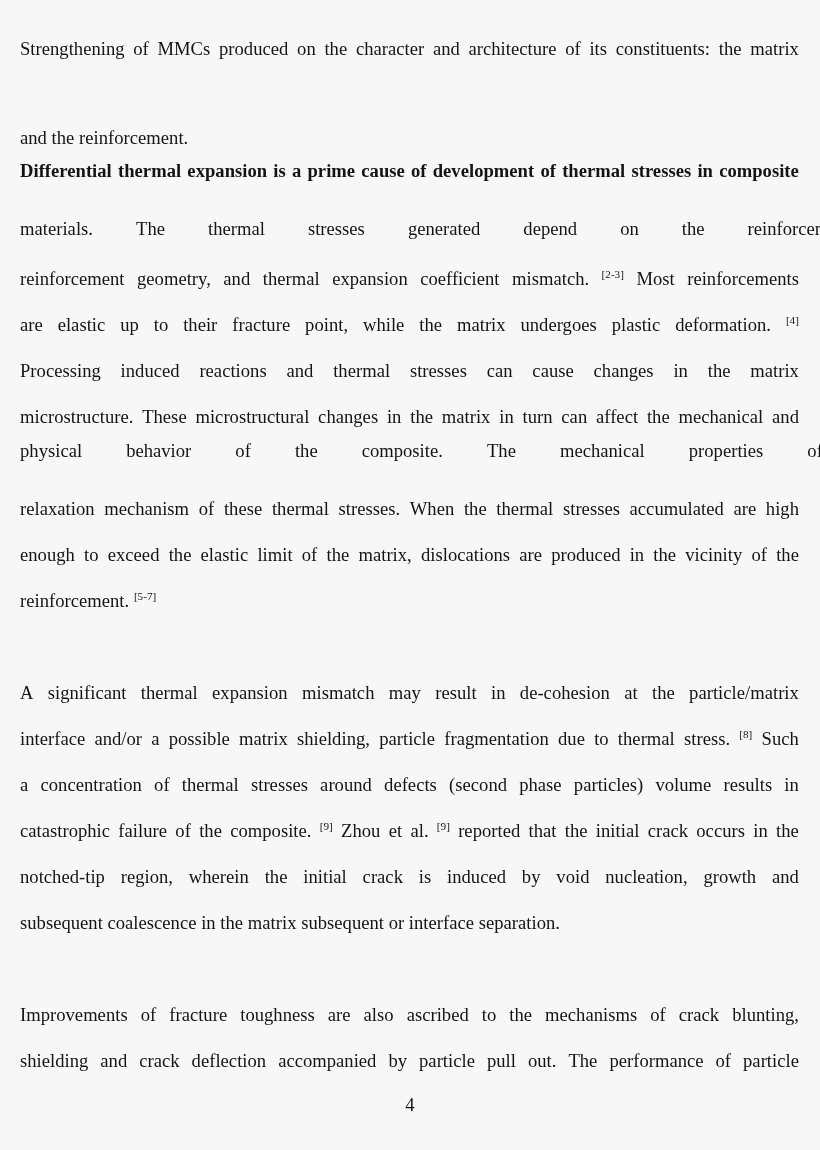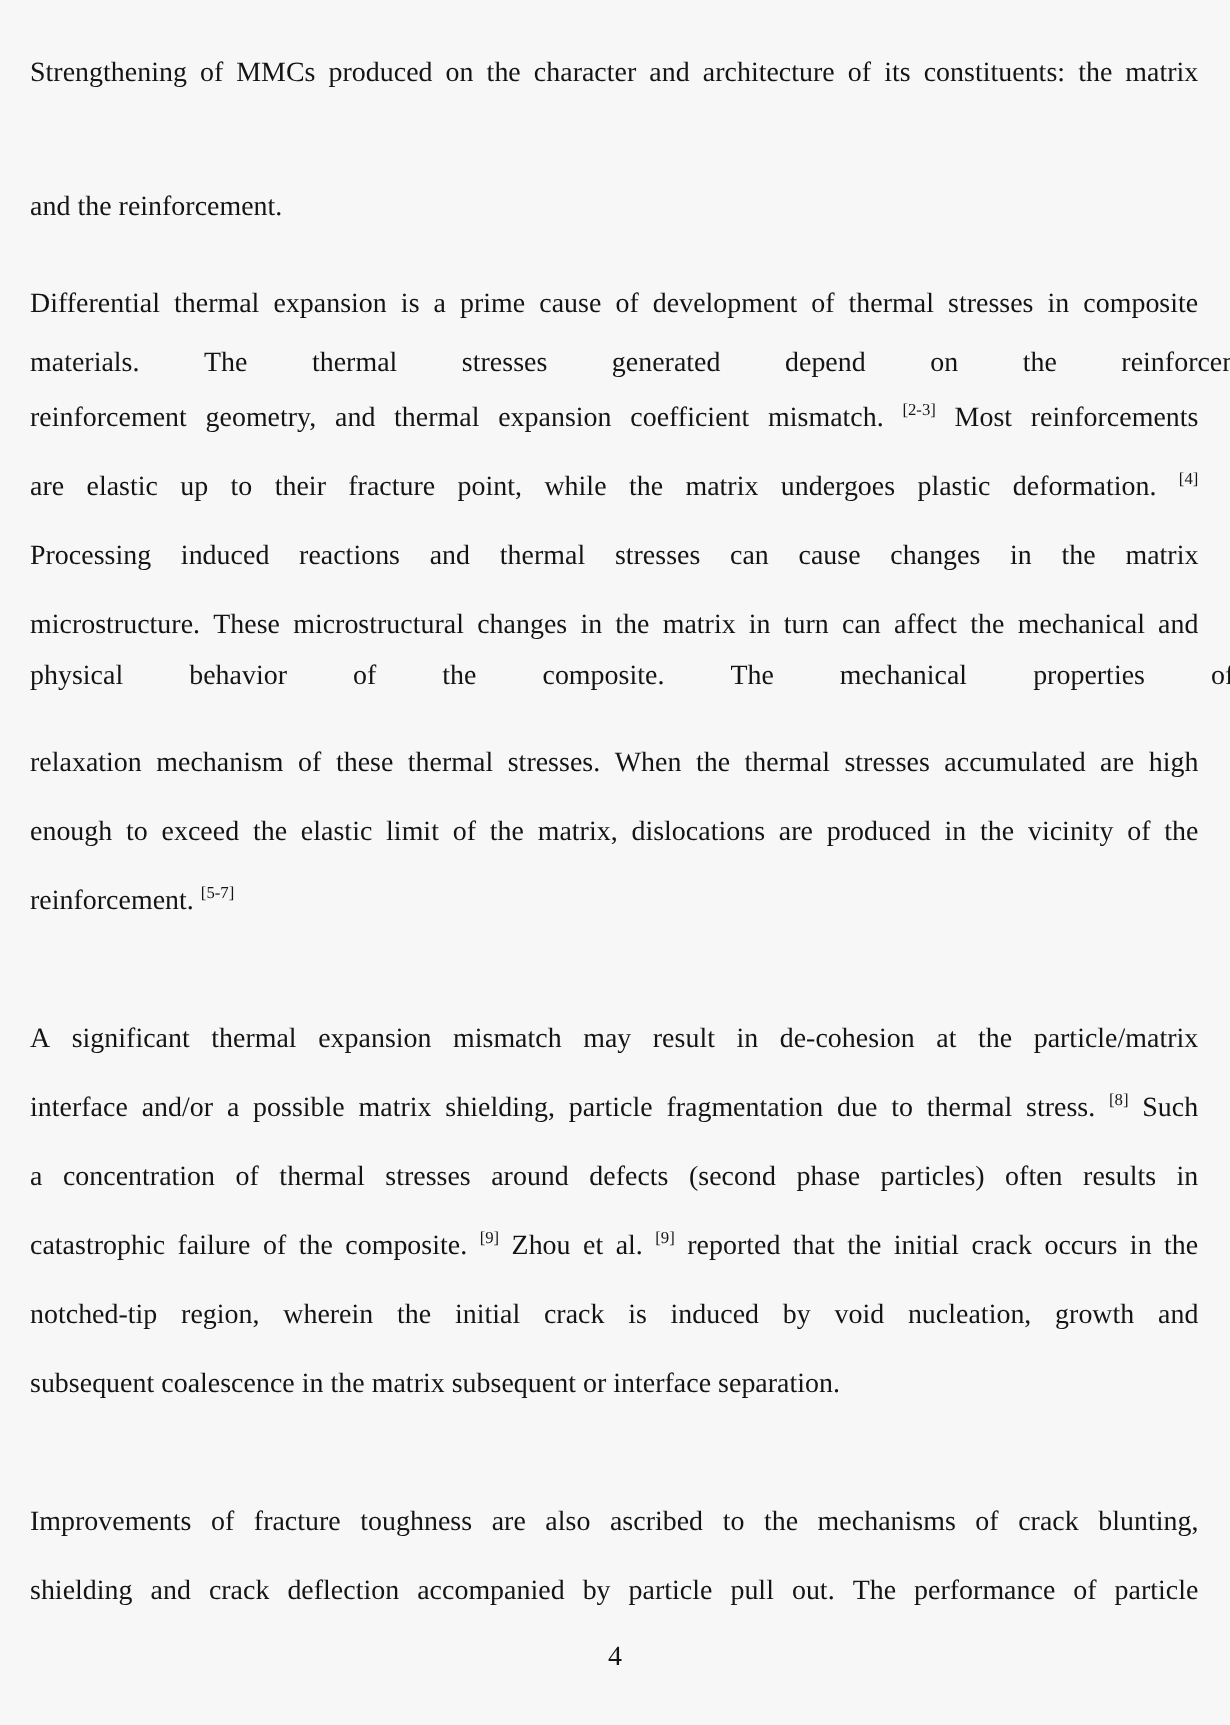--- a/index.html
+++ b/index.html
@@ -86,37 +86,37 @@
         <span class="w"><span>character</span></span>
         <span class="w"><span>and</span></span>
         <span class="w"><span>architecture</span></span>
         <span class="w"><span>of</span></span>
         <span class="w"><span>its</span></span>
         <span class="w"><span>constituents:</span></span>
         <span class="w"><span>the</span></span>
         <span class="w"><span>matrix</span></span>
       </div>
       <div class="line" style="top: 82px; margin-top: 43px;"><span>and</span> <span>the</span> <span>reinforcement.</span></div>
-      <div class="line just" style="top: 190px;">
+      <div class="line just" style="top: 158px; font-weight: bold;">
         <span class="w"><span>Differential</span></span>
         <span class="w"><span>thermal</span></span>
         <span class="w"><span>expansion</span></span>
         <span class="w"><span>is</span></span>
         <span class="w"><span>a</span></span>
         <span class="w"><span>prime</span></span>
         <span class="w"><span>cause</span></span>
         <span class="w"><span>of</span></span>
         <span class="w"><span>development</span></span>
         <span class="w"><span>of</span></span>
         <span class="w"><span>thermal</span></span>
         <span class="w"><span>stresses</span></span>
         <span class="w"><span>in</span></span>
         <span class="w"><span>composite</span></span>
       </div>
-      <div class="line just" style="top: 229px; gap: 43px;">
+      <div class="line just" style="top: 216px; gap: 43px;">
         <span class="w"><span>materials.</span></span>
         <span class="w"><span>The</span></span>
         <span class="w"><span>thermal</span></span>
         <span class="w"><span>stresses</span></span>
         <span class="w"><span>generated</span></span>
         <span class="w"><span>depend</span></span>
         <span class="w"><span>on</span></span>
         <span class="w"><span>the</span></span>
         <span class="w"><span>reinforcement</span></span>
         <span class="w"><span>volume</span></span>
@@ -265,21 +265,21 @@
         <span class="w"><span>a</span></span>
         <span class="w"><span>concentration</span></span>
         <span class="w"><span>of</span></span>
         <span class="w"><span>thermal</span></span>
         <span class="w"><span>stresses</span></span>
         <span class="w"><span>around</span></span>
         <span class="w"><span>defects</span></span>
         <span class="w"><span>(second</span></span>
         <span class="w"><span>phase</span></span>
         <span class="w"><span>particles)</span></span>
-        <span class="w"><span>often</span></span>
+        <span class="w"><span>volume</span></span>
         <span class="w"><span>results</span></span>
         <span class="w"><span>in</span></span>
       </div>
       <div class="line just" style="top: 818px;">
         <span class="w"><span>catastrophic</span></span>
         <span class="w"><span>failure</span></span>
         <span class="w"><span>of</span></span>
         <span class="w"><span>the</span></span>
         <span class="w"><span>composite.</span></span>
         <span class="w"><sup class="cite">[9]</sup></span>

